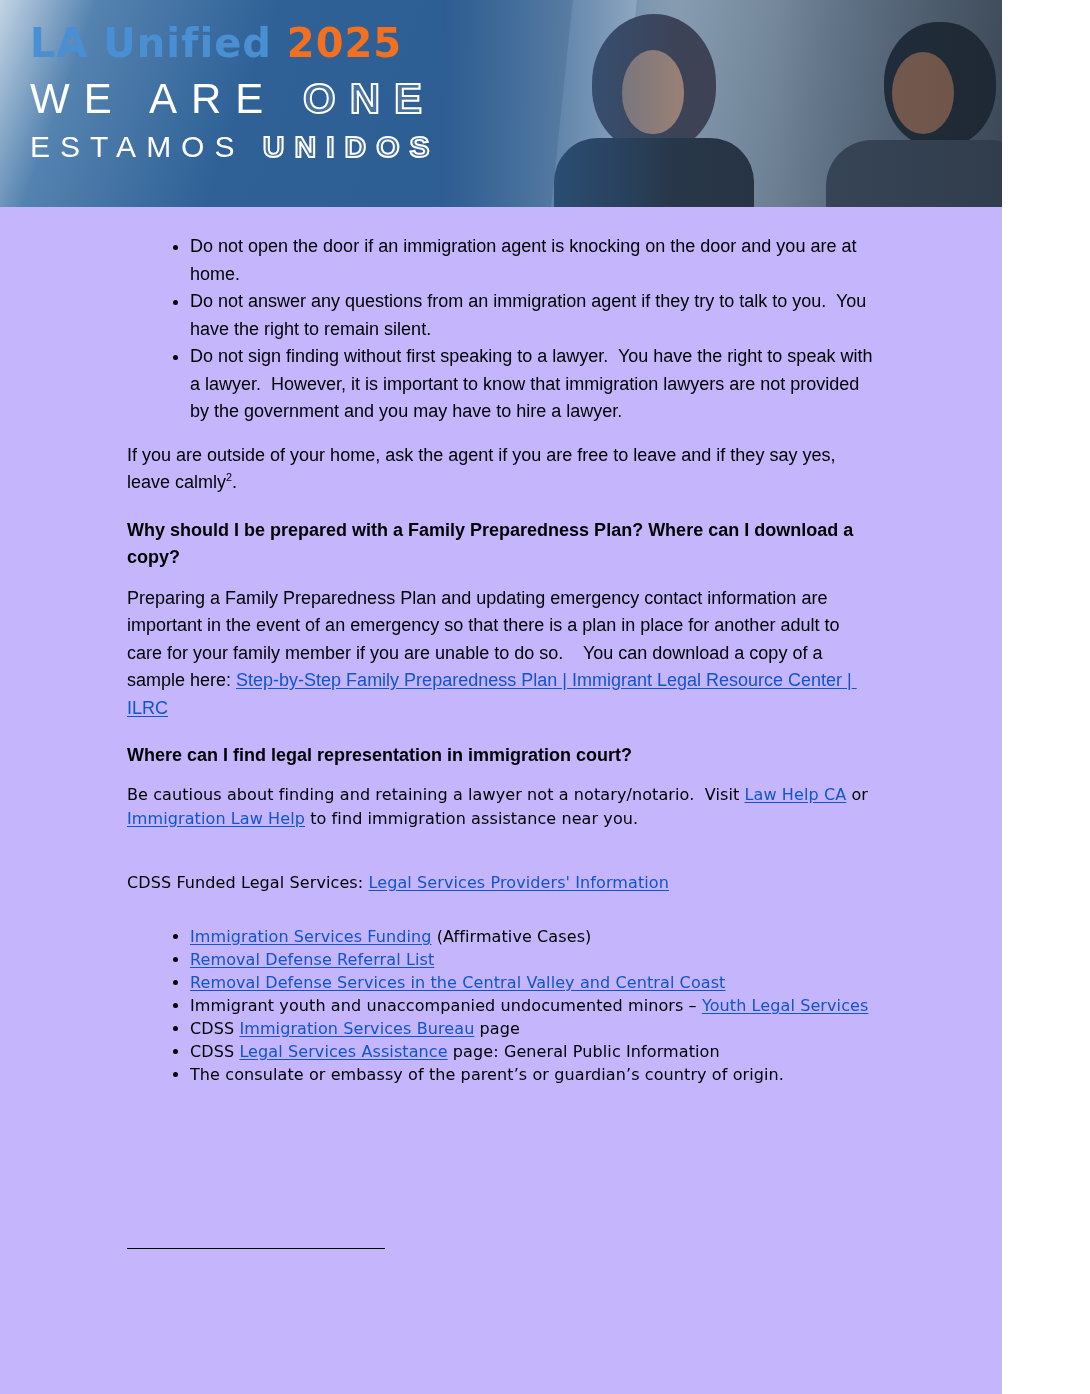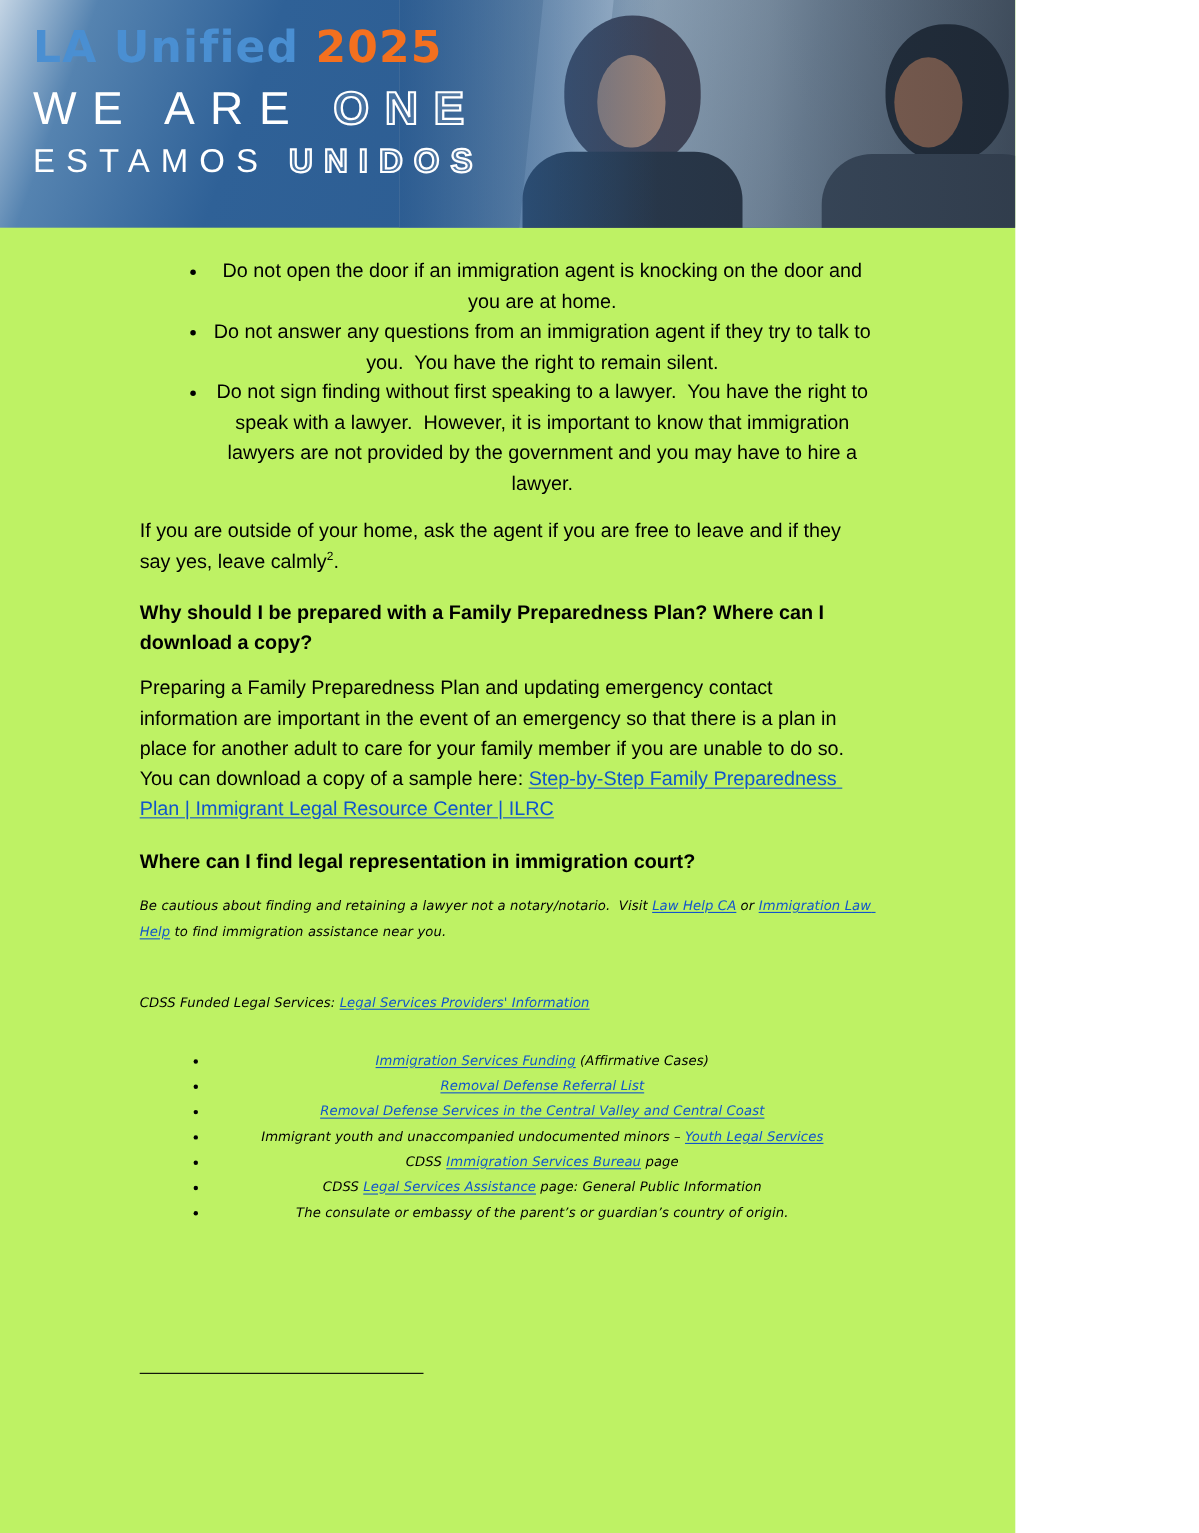--- a/index.html
+++ b/index.html
@@ -1,20 +1,20 @@
 <!DOCTYPE html>
 <html style="--link-color: #1155cc; --brand-blue: #4a8fd2; --brand-orange: #f3701f; --banner-blue: #2d5d92;"><head>
 <meta charset="utf-8">
 <style>
   html, body { margin: 0; padding: 0; background: #ffffff; }
   .page {
     position: relative;
-    width: 923px;
+    width: 1002px;
     height: 1394px;
-    background: #bef264;
+    background: #c4b5fd;
     overflow: hidden;
     font-family: "Liberation Sans", sans-serif;
     color: #000;
   }
 
   
   .banner {
     position: relative;
     width: 100%;
     height: 207px;
@@ -91,26 +91,26 @@
   .content {
     padding: 26px 127px 0 127px;
     font-size: 18px;
     line-height: 27.5px;
   }
   .body-para { margin: 0 0 20px 0; white-space: pre-wrap; }
   .doc-heading {
     font-size: 18px; font-weight: 700; line-height: 27px;
     margin: 0 0 14px 0; white-space: pre-wrap;
   }
-  .bullets { margin: 0; padding-left: 63px; list-style: disc; text-align: center; }
+  .bullets { margin: 0; padding-left: 63px; list-style: disc; }
   .bullets li { white-space: pre-wrap; }
   .top-bullets { margin-bottom: 16px; }
   .alt-font {
     font-family: "DejaVu Sans", sans-serif;
-    font-size: 12px; line-height: 24px; letter-spacing: 0.1px; font-style: italic;
+    font-size: 16px; line-height: 24px; letter-spacing: 0.1px;
   }
   .cdss-line { margin: 40px 0 30px 0; }
   .resource-bullets { line-height: 23px; }
   sup { font-size: 0.6em; line-height: 0; }
   a.doc-link {
     color: var(--link-color, #1155cc);
     text-decoration: underline;
     text-underline-offset: 2px;
     cursor: pointer;
   }

